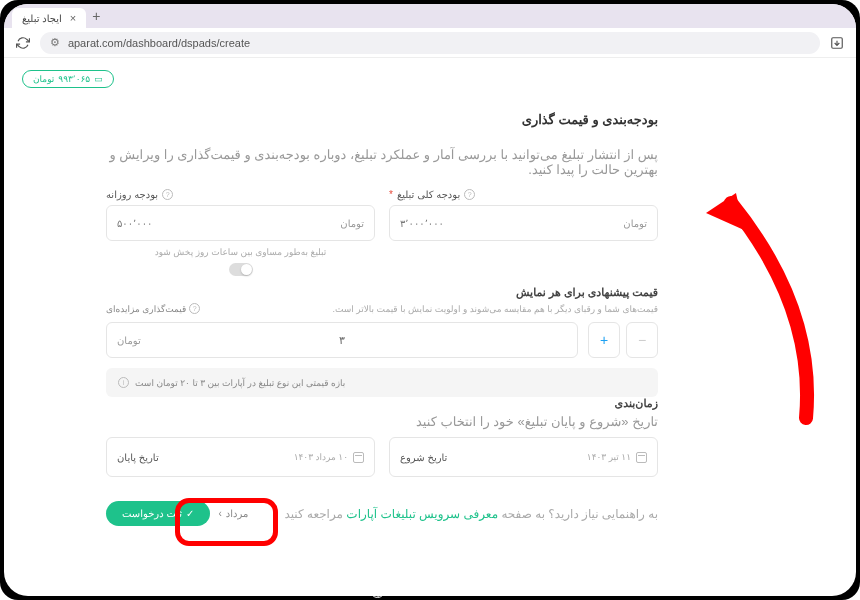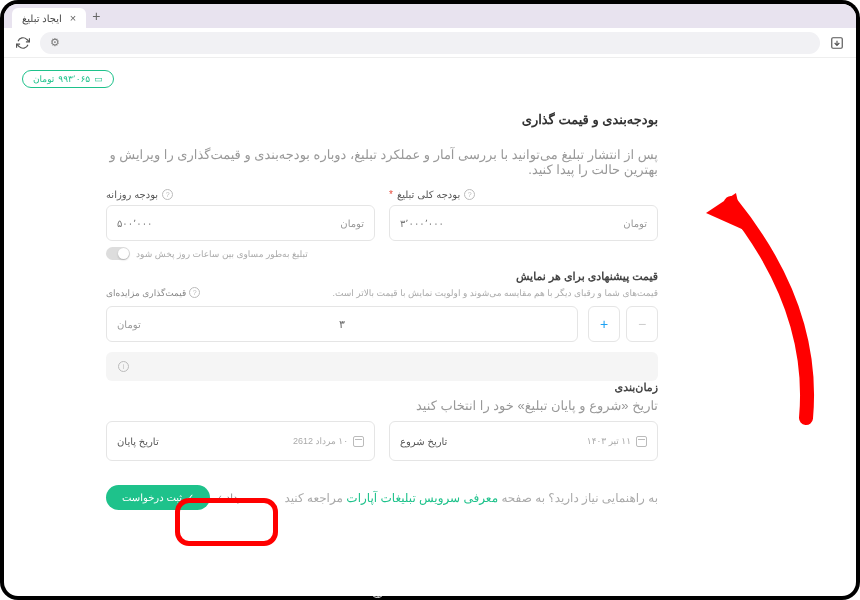--- a/index.html
+++ b/index.html
@@ -1,19 +1,19 @@
 <!DOCTYPE html>
 <html dir="rtl"><head>
 <meta charset="utf-8">
 <style>
 * { margin: 0; padding: 0; box-sizing: border-box; font-family: Tahoma, Arial, sans-serif; }
 body { background: #fff; width: 860px; height: 600px; overflow: hidden; position: relative; }
 
 .browser-frame { width: 100%; height: 100%; background: #000; border-radius: 18px; padding: 4px; }
-.browser-inner { width: 100%; height: 100%; background: #fff; border-radius: 14px; overflow: hidden; position: relative; }
+.browser-inner { width: 100%; height: 100%; background: #fff; border-radius: 24px; overflow: hidden; position: relative; }
 
 .tab-bar { height: 24px; background: #e8e3ef; display: flex; align-items: center; padding: 0 8px; direction: ltr; }
 .tab { background: #fff; height: 20px; border-radius: 6px 6px 0 0; padding: 2px 10px; display: flex; align-items: center; gap: 8px; font-size: 10px; color: #444; margin-top: 4px; }
 .tab-close { font-size: 11px; color: #666; cursor: pointer; }
 .new-tab { margin-left: 6px; font-size: 14px; color: #666; cursor: pointer; }
 
 .addr-bar { height: 30px; background: #fff; border-bottom: 1px solid #eee; display: flex; align-items: center; padding: 0 12px; gap: 10px; direction: ltr; }
 .reload-icon { width: 14px; height: 14px; color: #555; }
 .addr-field { flex: 1; display: flex; align-items: center; gap: 8px; background: #f1f1f4; border-radius: 14px; height: 22px; padding: 0 10px; font-size: 11px; color: #555; }
 .site-icon { font-size: 11px; color: #777; }
@@ -31,21 +31,21 @@
 .col { flex: 1; }
 
 .field-label { font-size: 10px; color: #555; margin-bottom: 5px; display: flex; align-items: center; gap: 4px; justify-content: flex-end; }
 .required { color: #e74c3c; font-size: 10px; }
 .info-icon { width: 11px; height: 11px; border: 1px solid #bbb; border-radius: 50%; display: inline-flex; align-items: center; justify-content: center; font-size: 7px; color: #bbb; }
 
 .input-box { border: 1px solid #e5e5e5; border-radius: 6px; height: 36px; display: flex; align-items: center; padding: 0 10px; background: #fff; }
 .input-box input { border: none; outline: none; flex: 1; text-align: left; font-size: 10px; color: #ccc; background: transparent; direction: ltr; }
 .input-box .unit { font-size: 10px; color: #999; }
 
-.toggle-row { display: flex; align-items: center; gap: 6px; font-size: 9px; color: #aaa; margin-top: 6px; justify-content: flex-end; }
+.toggle-row { display: flex; align-items: center; gap: 6px; font-size: 9px; color: #aaa; margin-top: 6px; justify-content: flex-end; flex-direction: column; }
 .toggle { width: 24px; height: 13px; background: #ddd; border-radius: 7px; position: relative; }
 .toggle::after { content: ''; position: absolute; width: 11px; height: 11px; background: #fff; border-radius: 50%; top: 1px; right: 1px; box-shadow: 0 1px 2px rgba(0,0,0,0.2); }
 
 .sub-title { font-size: 11px; font-weight: bold; color: #444; margin-bottom: 4px; }
 .sub-desc { font-size: 9px; color: #aaa; margin-bottom: 8px; display: flex; justify-content: space-between; align-items: center; }
 .auction-link { color: #888; display: flex; align-items: center; gap: 3px; }
 
 .stepper-row { display: flex; gap: 10px; align-items: stretch; }
 .stepper-btns { display: flex; gap: 6px; }
 .stepper-btn { width: 32px; height: 36px; border: 1px solid #e5e5e5; border-radius: 6px; display: flex; align-items: center; justify-content: center; font-size: 14px; cursor: pointer; background: #fff; }
@@ -94,20 +94,21 @@
       <span class="new-tab">+</span>
     </div>
 
     <div class="addr-bar">
       <svg class="reload-icon" viewBox="0 0 24 24" fill="none" stroke="currentColor" stroke-width="2">
           <path d="M23 4v6h-6M1 20v-6h6"></path>
           <path d="M3.51 9a9 9 0 0114.85-3.36L23 10M1 14l4.64 4.36A9 9 0 0020.49 15"></path>
         </svg>
       <div class="addr-field">
         <span class="site-icon">⚙</span>
+        <span>aparat.com/dashboard/dspads/create</span>
       </div>
       <svg class="expand-icon" viewBox="0 0 24 24" fill="none" stroke="currentColor" stroke-width="2">
           <rect x="3" y="3" width="18" height="18" rx="2"></rect>
           <path d="M12 8v8M8 12l4 4 4-4"></path>
         </svg>
     </div>
 
     <div class="content">
       <div class="balance-chip">
         <span>▭</span>
@@ -160,20 +161,21 @@
             <div class="stepper-btns">
               <div class="stepper-btn minus">−</div>
               <div class="stepper-btn plus">+</div>
             </div>
             <div class="stepper-val">
               <span>۳</span>
               <span class="unit">تومان</span>
             </div>
           </div>
           <div class="info-banner">
+            <span>بازه قیمتی این نوع تبلیغ در آپارات بین ۳ تا ۲۰ تومان است</span>
             <span class="info-icon">i</span>
           </div>
         </div>
 
         <div style="">
           <div class="sub-title">زمان‌بندی</div>
           <div class="section-desc" style="margin-bottom:8px">تاریخ «شروع و پایان تبلیغ» خود را انتخاب کنید</div>
           <div class="row">
             <div class="col">
               <div class="date-box">
@@ -181,21 +183,21 @@
                   <span class="cal-icon"></span>
                   <span>۱۱ تیر ۱۴۰۳</span>
                 </div>
                 <div class="date-label">تاریخ شروع</div>
               </div>
             </div>
             <div class="col">
               <div class="date-box">
                 <div class="date-val">
                   <span class="cal-icon"></span>
-                  <span>۱۰ مرداد 2612</span>
+                  <span>۱۰ مرداد ۱۴۰۳</span>
                 </div>
                 <div class="date-label">تاریخ پایان</div>
               </div>
             </div>
           </div>
         </div>
       </div>
 
       <div class="footer-row">
         <div class="help-text">

